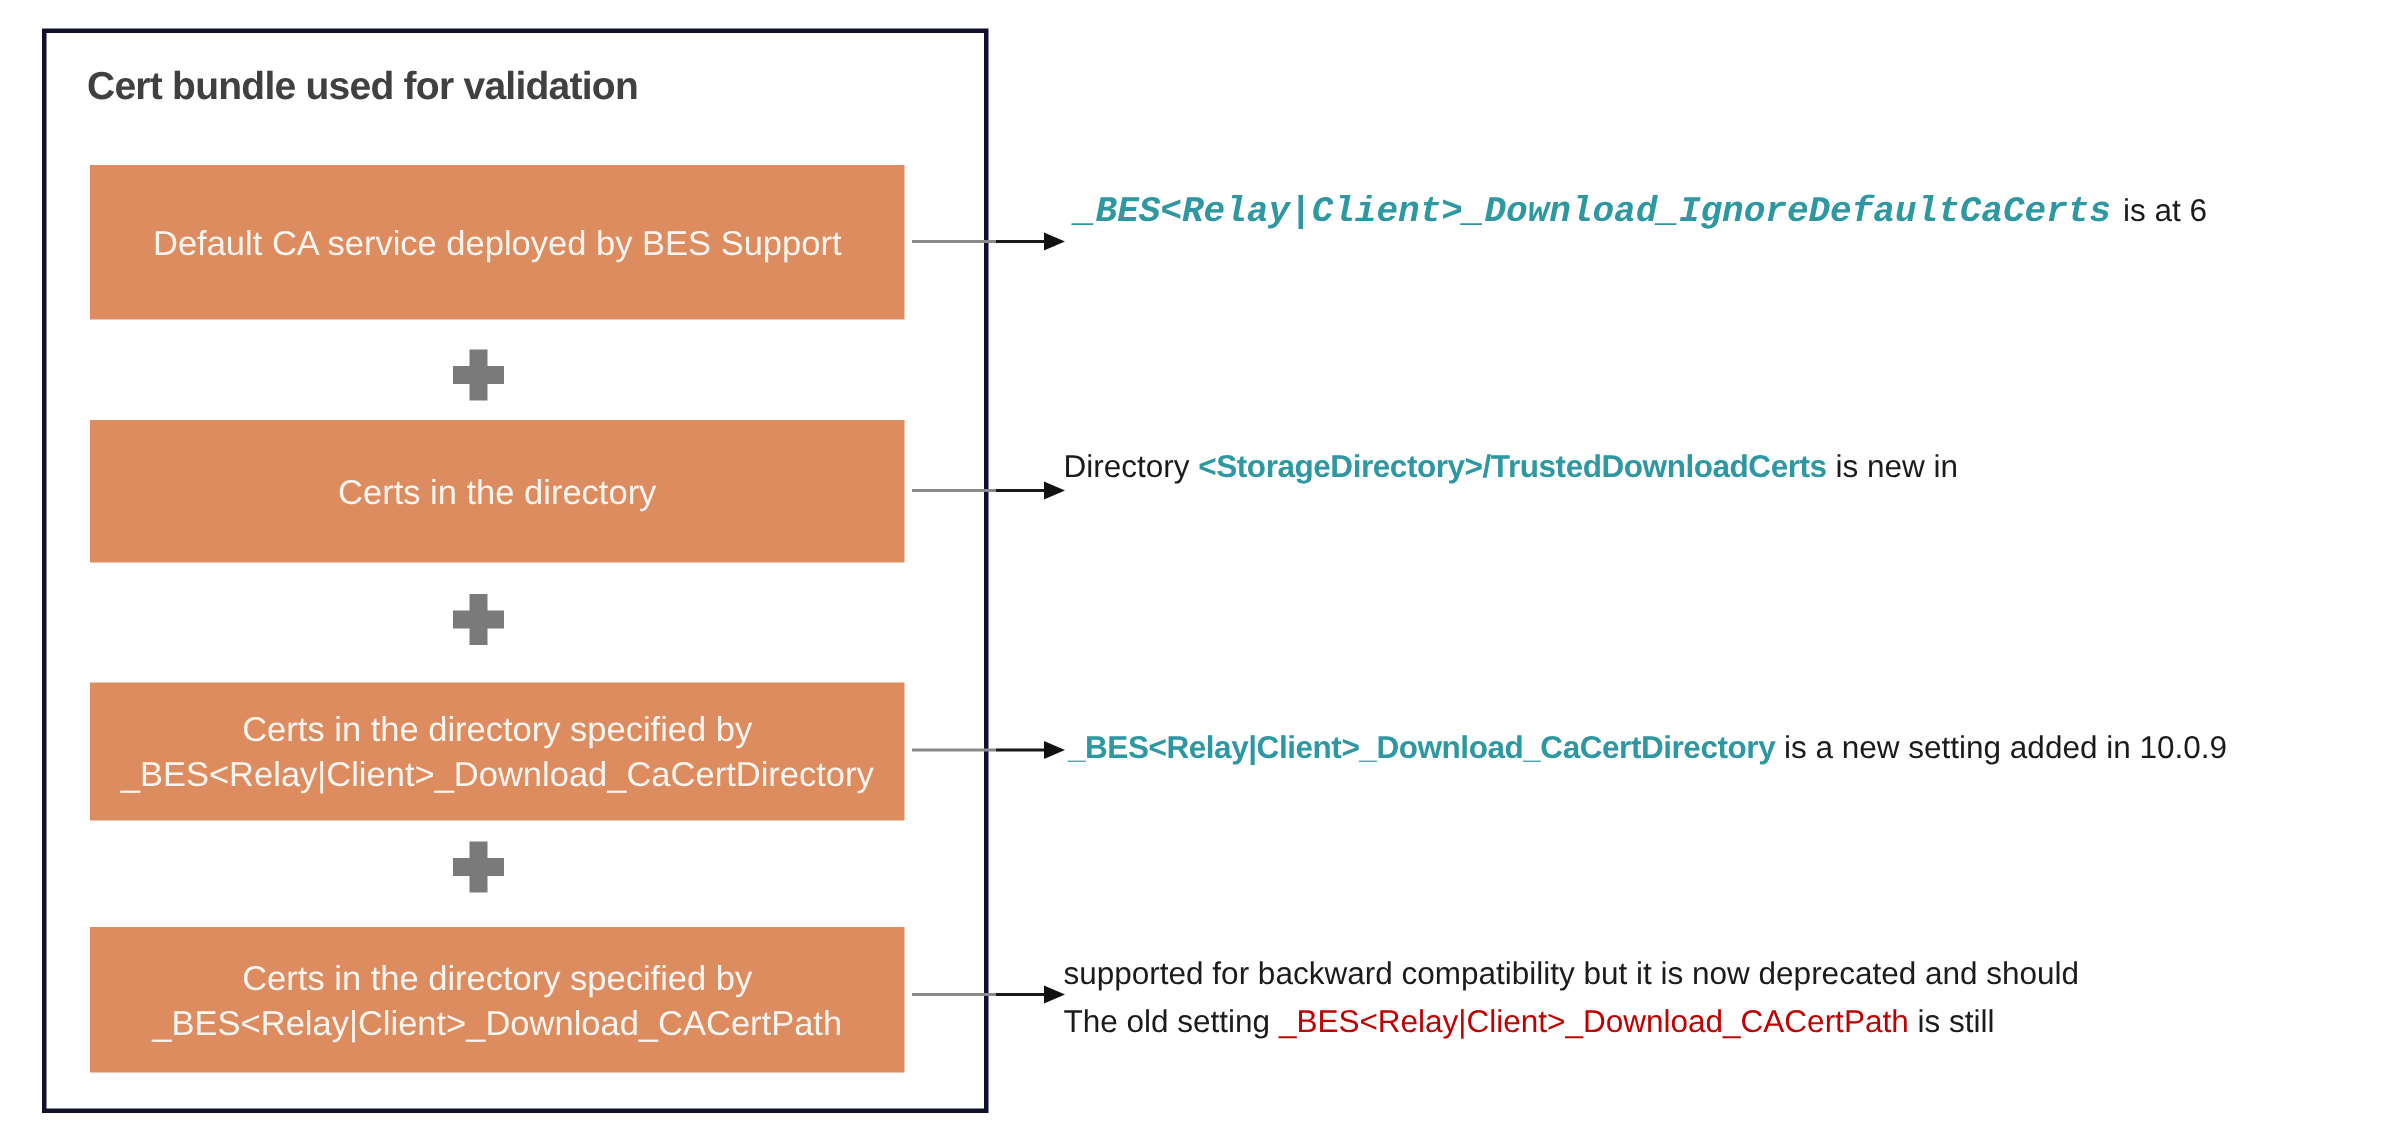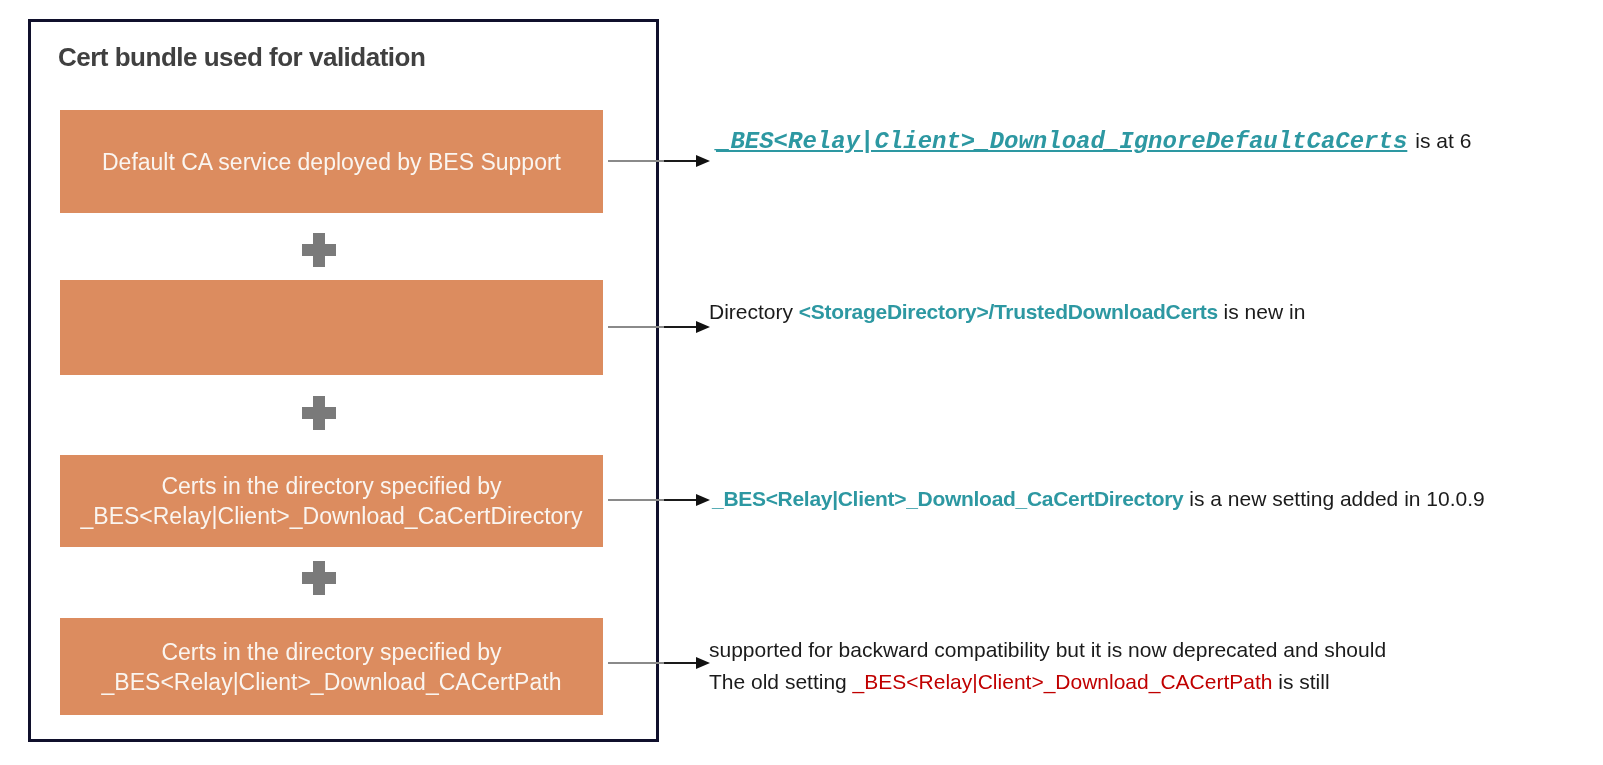--- a/index.html
+++ b/index.html
@@ -41,39 +41,40 @@
   .arrow-4{top:655px;}
   .ann{position:absolute;font-size:21px;color:#1b1b1b;white-space:nowrap;}
   .ann-1{left:716px;top:124px;line-height:34px;}
   .ann-2{left:709px;top:297px;line-height:29px;}
   .ann-3{left:712px;top:486px;line-height:25px;}
   .ann-4{left:709px;top:634px;line-height:32px;}
   .seg-plain{color:#1b1b1b;}
   .seg-code{
     font-family:"Liberation Mono","DejaVu Sans Mono",monospace;
     font-weight:bold;font-style:italic;color:#2d98a2;
-    font-size:24px;margin-right:8px;text-decoration:underline;
+    font-size:24px;margin-right:8px;
   }
   .seg-tealbold{color:#2d98a2;font-weight:bold;letter-spacing:-0.3px;}
   .seg-red{color:#c00000;}
 </style>
 </head>
 <body>
 
 <div class="frame"></div>
 
 <div class="title">Cert bundle used for validation</div>
 
 <div class="node node-1">
   <div>Default CA service deployed by BES Support</div>
 </div>
 
 <div class="plus plus-1"></div>
 
 <div class="node node-2">
+  <div>Certs in the directory</div>
 </div>
 
 <div class="plus plus-2"></div>
 
 <div class="node node-3">
   <div>Certs in the directory specified by</div>
   <div>_BES&lt;Relay|Client&gt;_Download_CaCertDirectory</div>
 </div>
 
 <div class="plus plus-3"></div>

